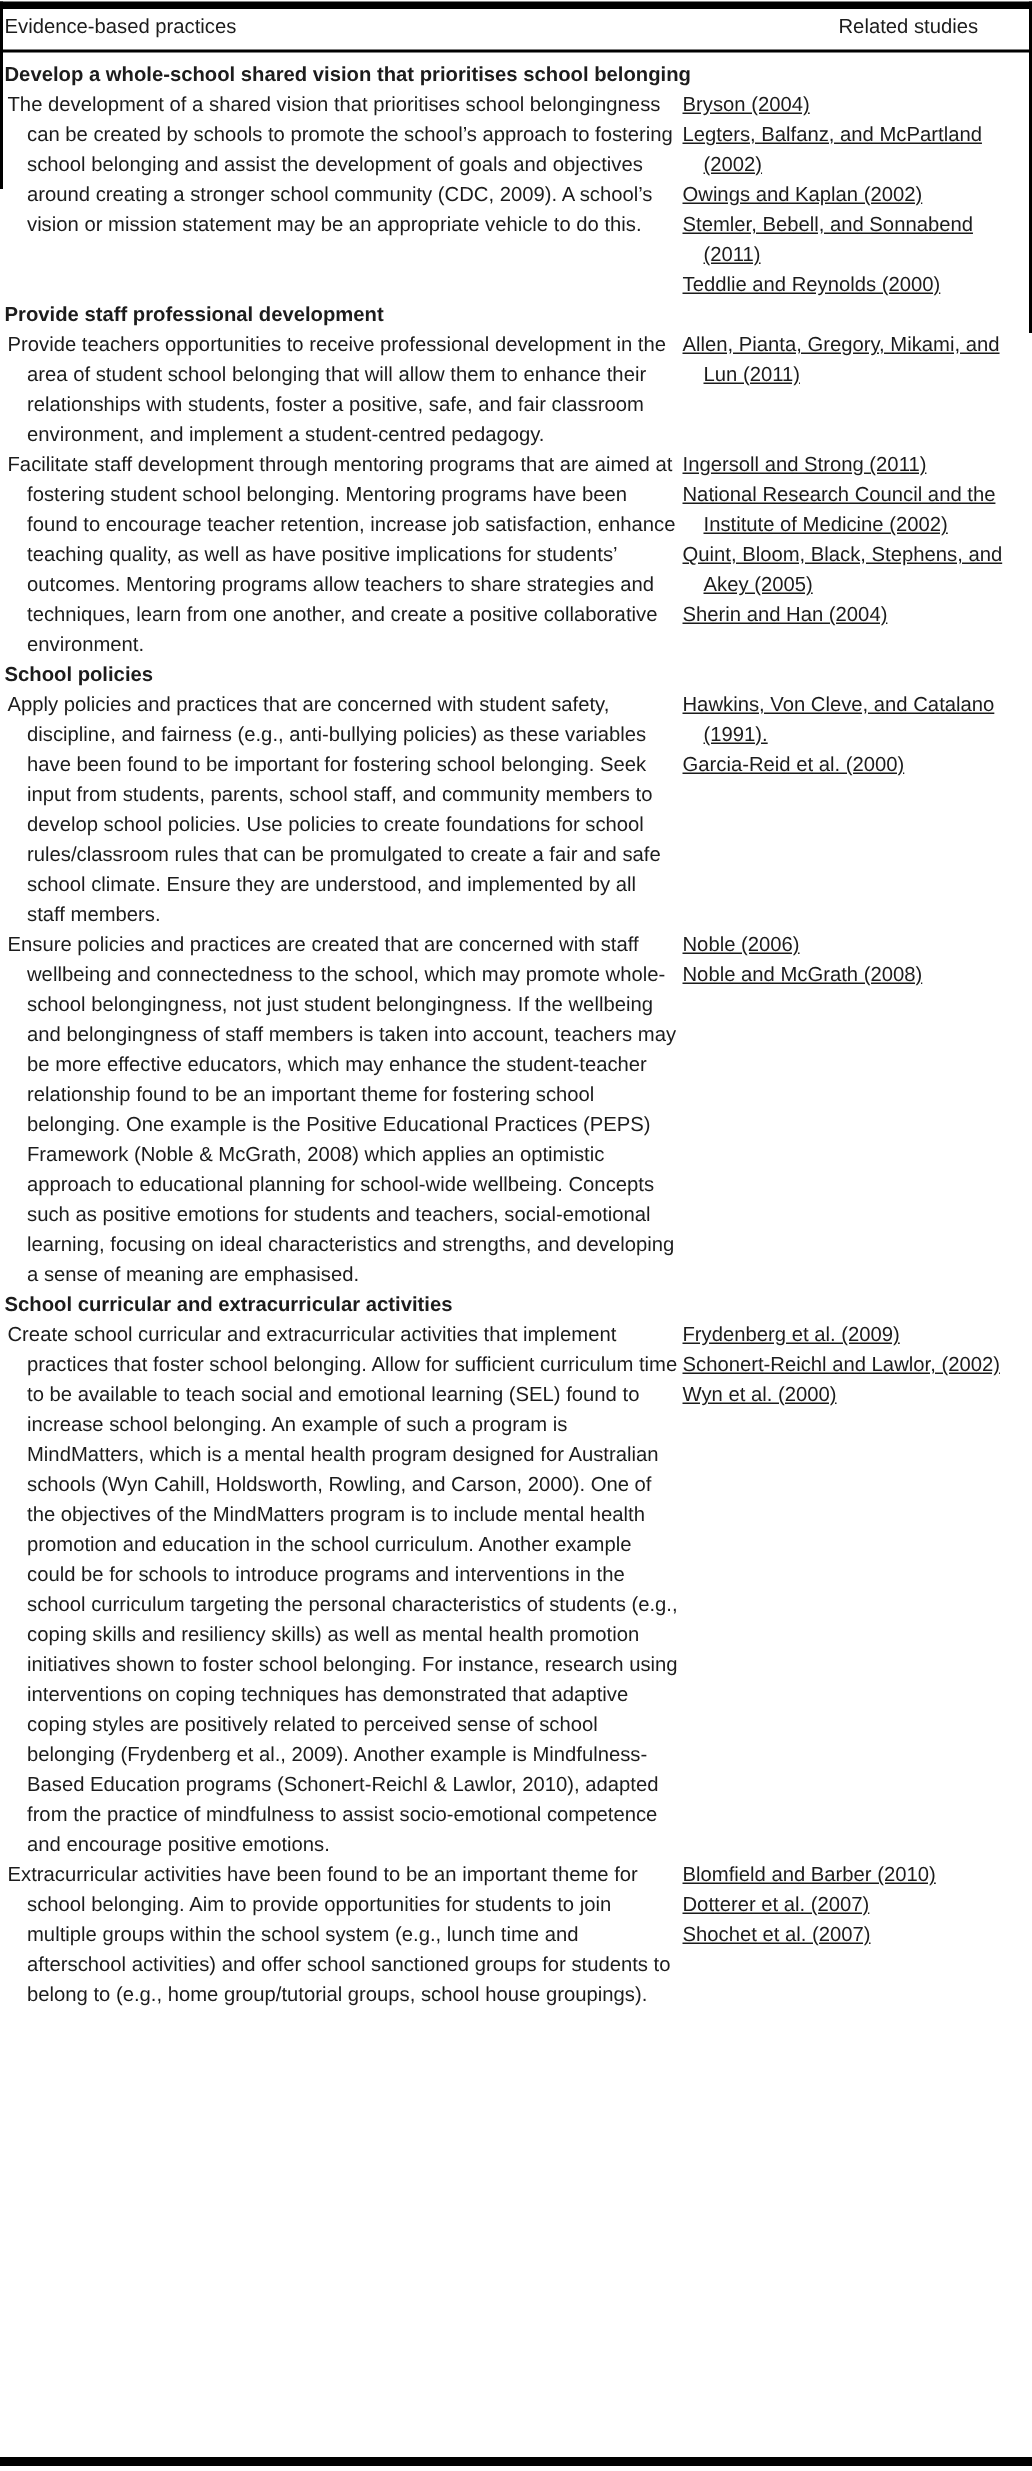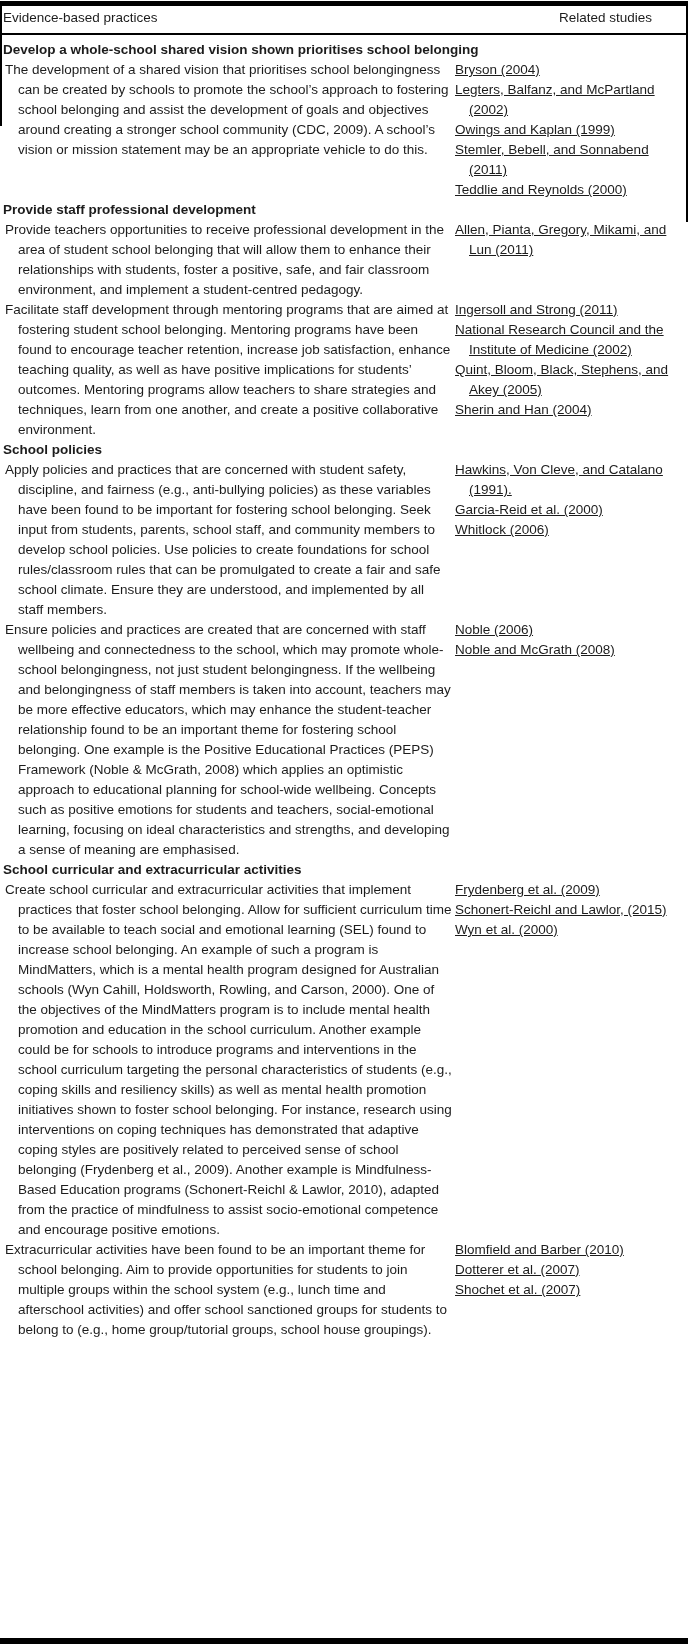--- a/index.html
+++ b/index.html
@@ -48,27 +48,27 @@
   <div class="edge-right"></div>
 
   <div class="header-row">
     <span class="h-col1">Evidence-based practices</span>
     <span class="h-col2">Related studies</span>
   </div>
 
   <div class="rule header-rule"></div>
 
   <div class="tbody" id="tbody">
-      <div class="section-heading">Develop a whole-school shared vision shown prioritises school belonging</div>
+      <div class="section-heading">Develop a whole-school shared vision that prioritises school belonging</div>
       <div class="row">
         <div class="practice-cell">The development of a shared vision that prioritises school belongingness can be created by schools to promote the school’s approach to fostering school belonging and assist the development of goals and objectives around creating a stronger school community (CDC, 2009). A school’s vision or mission statement may be an appropriate vehicle to do this.</div>
         <div class="studies-cell">
           <div class="study">Bryson (2004)</div>
           <div class="study">Legters, Balfanz, and McPartland (2002)</div>
-          <div class="study">Owings and Kaplan (1999)</div>
+          <div class="study">Owings and Kaplan (2002)</div>
           <div class="study">Stemler, Bebell, and Sonnabend (2011)</div>
           <div class="study">Teddlie and Reynolds (2000)</div>
         </div>
       </div>
       <div class="section-heading">Provide staff professional development</div>
       <div class="row">
         <div class="practice-cell">Provide teachers opportunities to receive professional development in the area of student school belonging that will allow them to enhance their relationships with students, foster a positive, safe, and fair classroom environment, and implement a student-centred pedagogy.</div>
         <div class="studies-cell">
           <div class="study">Allen, Pianta, Gregory, Mikami, and Lun (2011)</div>
         </div>
@@ -81,36 +81,35 @@
           <div class="study">Quint, Bloom, Black, Stephens, and Akey (2005)</div>
           <div class="study">Sherin and Han (2004)</div>
         </div>
       </div>
       <div class="section-heading">School policies</div>
       <div class="row">
         <div class="practice-cell">Apply policies and practices that are concerned with student safety, discipline, and fairness (e.g., anti-bullying policies) as these variables have been found to be important for fostering school belonging. Seek input from students, parents, school staff, and community members to develop school policies. Use policies to create foundations for school rules/classroom rules that can be promulgated to create a fair and safe school climate. Ensure they are understood, and implemented by all staff members.</div>
         <div class="studies-cell">
           <div class="study">Hawkins, Von Cleve, and Catalano (1991).</div>
           <div class="study">Garcia-Reid et al. (2000)</div>
-          <div class="study">Whitlock (2006)</div>
         </div>
       </div>
       <div class="row">
         <div class="practice-cell">Ensure policies and practices are created that are concerned with staff wellbeing and connectedness to the school, which may promote whole-school belongingness, not just student belongingness. If the wellbeing and belongingness of staff members is taken into account, teachers may be more effective educators, which may enhance the student-teacher relationship found to be an important theme for fostering school belonging. One example is the Positive Educational Practices (PEPS) Framework (Noble &amp; McGrath, 2008) which applies an optimistic approach to educational planning for school-wide wellbeing. Concepts such as positive emotions for students and teachers, social-emotional learning, focusing on ideal characteristics and strengths, and developing a sense of meaning are emphasised.</div>
         <div class="studies-cell">
           <div class="study">Noble (2006)</div>
           <div class="study">Noble and McGrath (2008)</div>
         </div>
       </div>
       <div class="section-heading">School curricular and extracurricular activities</div>
       <div class="row">
         <div class="practice-cell">Create school curricular and extracurricular activities that implement practices that foster school belonging. Allow for sufficient curriculum time to be available to teach social and emotional learning (SEL) found to increase school belonging. An example of such a program is MindMatters, which is a mental health program designed for Australian schools (Wyn Cahill, Holdsworth, Rowling, and Carson, 2000). One of the objectives of the MindMatters program is to include mental health promotion and education in the school curriculum. Another example could be for schools to introduce programs and interventions in the school curriculum targeting the personal characteristics of students (e.g., coping skills and resiliency skills) as well as mental health promotion initiatives shown to foster school belonging. For instance, research using interventions on coping techniques has demonstrated that adaptive coping styles are positively related to perceived sense of school belonging (Frydenberg et al., 2009). Another example is Mindfulness-Based Education programs (Schonert-Reichl &amp; Lawlor, 2010), adapted from the practice of mindfulness to assist socio-emotional competence and encourage positive emotions.</div>
         <div class="studies-cell">
           <div class="study">Frydenberg et al. (2009)</div>
-          <div class="study">Schonert-Reichl and Lawlor, (2015)</div>
+          <div class="study">Schonert-Reichl and Lawlor, (2002)</div>
           <div class="study">Wyn et al. (2000)</div>
         </div>
       </div>
       <div class="row">
         <div class="practice-cell">Extracurricular activities have been found to be an important theme for school belonging. Aim to provide opportunities for students to join multiple groups within the school system (e.g., lunch time and afterschool activities) and offer school sanctioned groups for students to belong to (e.g., home group/tutorial groups, school house groupings).</div>
         <div class="studies-cell">
           <div class="study">Blomfield and Barber (2010)</div>
           <div class="study">Dotterer et al. (2007)</div>
           <div class="study">Shochet et al. (2007)</div>
         </div>

